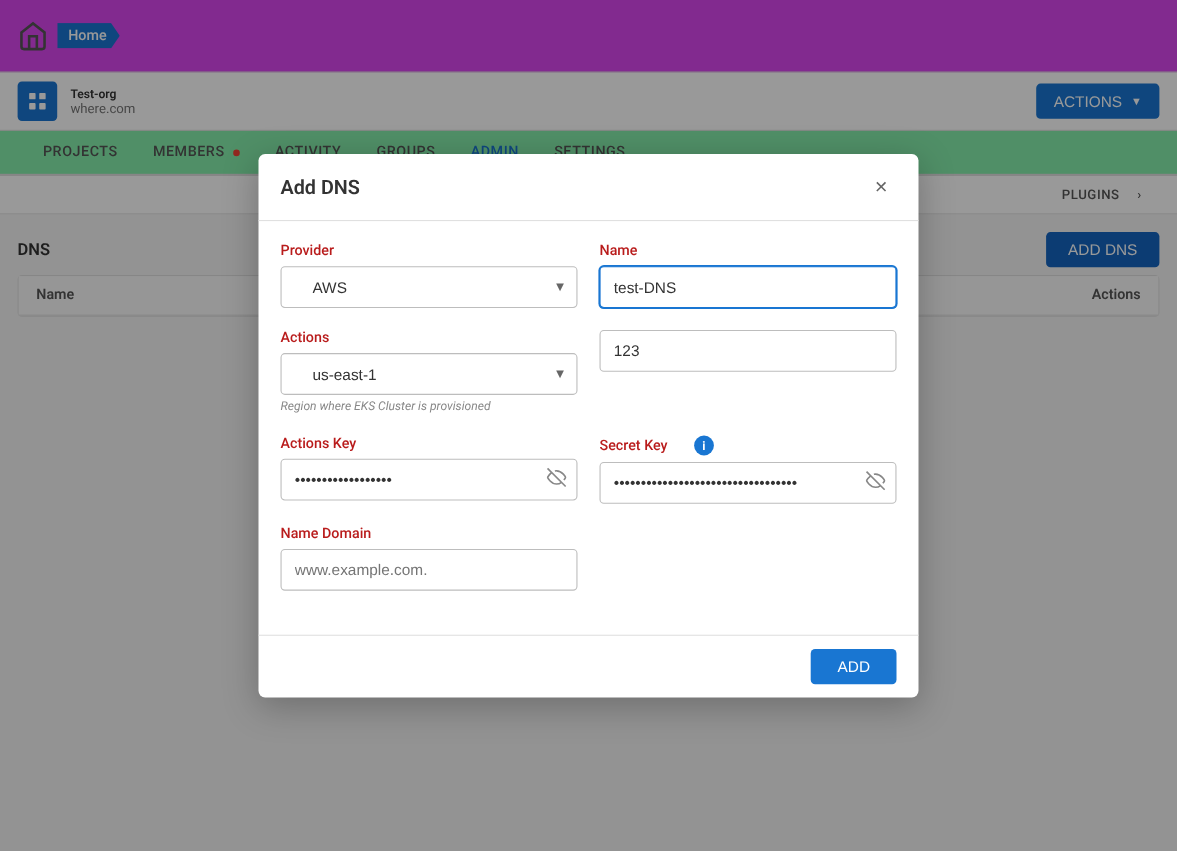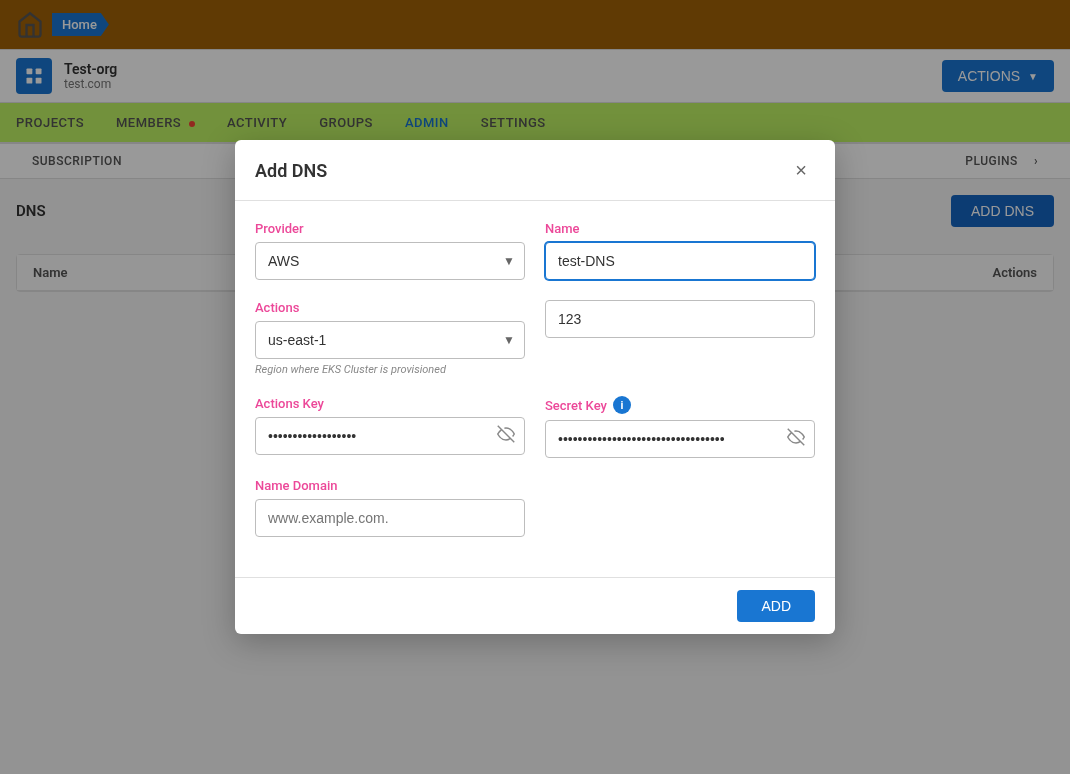--- a/index.html
+++ b/index.html
@@ -9,23 +9,23 @@
       width: 1070px;
       height: 774px;
       overflow: hidden;
       position: relative;
     }
 
     
     .top-bar {
       display: flex;
       align-items: center;
-      background: #a16207;
+      background: #d946ef;
       padding: 0 16px;
-      height: 50px;
+      height: 66px;
       border-bottom: 1px solid #e0e0e0;
     }
     .home-icon-wrap {
       display: flex;
       align-items: center;
       margin-right: 8px;
     }
     .home-icon {
       width: 28px;
       height: 28px;
@@ -58,43 +58,43 @@
     .org-icon {
       width: 36px;
       height: 36px;
       background: #1976d2;
       border-radius: 4px;
       display: flex;
       align-items: center;
       justify-content: center;
     }
     .org-icon svg { color: white; }
-    .org-name { font-size: 14px; font-weight: 600; color: #333; }
+    .org-name { font-size: 11px; font-weight: 600; color: #333; }
     .org-domain { font-size: 12px; color: #777; }
     .actions-btn {
       background: #1976d2;
       color: white;
       border: none;
       padding: 8px 16px;
       border-radius: 4px;
       font-size: 14px;
       font-weight: 500;
       cursor: pointer;
       display: flex;
       align-items: center;
       gap: 8px;
     }
     .actions-btn .chevron { font-size: 10px; }
 
     
     .nav-tabs {
       display: flex;
-      background: #bef264;
+      background: #86efac;
       border-bottom: 2px solid #e0e0e0;
-      padding: 0 0;
+      padding: 0 23px;
     }
     .nav-tab {
       padding: 12px 16px;
       font-size: 13px;
       font-weight: 500;
       color: #555;
       cursor: pointer;
       border-bottom: 2px solid transparent;
       margin-bottom: -2px;
       text-transform: uppercase;
@@ -140,21 +140,21 @@
 
     
     .content-area {
       padding: 16px;
       background: #f5f5f5;
     }
     .dns-header {
       display: flex;
       align-items: center;
       justify-content: space-between;
-      margin-bottom: 27px;
+      margin-bottom: 7px;
     }
     .dns-title {
       font-size: 15px;
       font-weight: 600;
       color: #333;
     }
     .add-dns-btn {
       background: #1565c0;
       color: white;
       border: none;
@@ -240,29 +240,29 @@
       margin-bottom: 20px;
     }
     .form-group {
       flex: 1;
       display: flex;
       flex-direction: column;
     }
     .form-label {
       font-size: 13px;
       font-weight: 500;
-      color: #ec4899;
+      color: #b91c1c;
       margin-bottom: 6px;
     }
     .select-wrap {
       position: relative;
     }
     .select-wrap select {
       width: 100%;
-      padding: 10px 36px 10px 12px;
+      padding: 10px 36px 10px 28px;
       border: 1px solid #bdbdbd;
       border-radius: 4px;
       font-size: 14px;
       color: #333;
       appearance: none;
       background: white;
       cursor: pointer;
     }
     .select-arrow {
       position: absolute;
@@ -307,21 +307,21 @@
       position: absolute;
       right: 10px;
       top: 50%;
       transform: translateY(-50%);
       cursor: pointer;
       color: #888;
     }
     .label-with-info {
       display: flex;
       align-items: center;
-      gap: 6px;
+      gap: 24px;
       margin-bottom: 6px;
     }
     .info-icon {
       width: 18px;
       height: 18px;
       background: #1976d2;
       border-radius: 50%;
       color: white;
       font-size: 11px;
       font-weight: 700;
@@ -366,21 +366,21 @@
     <div class="org-icon">
       <svg width="20" height="20" viewBox="0 0 24 24" fill="white">
         <rect x="3" y="3" width="7" height="7" rx="1"></rect>
         <rect x="14" y="3" width="7" height="7" rx="1"></rect>
         <rect x="3" y="14" width="7" height="7" rx="1"></rect>
         <rect x="14" y="14" width="7" height="7" rx="1"></rect>
       </svg>
     </div>
     <div>
       <div class="org-name">Test-org</div>
-      <div class="org-domain">test.com</div>
+      <div class="org-domain">where.com</div>
     </div>
   </div>
   <button class="actions-btn">
     <span>ACTIONS</span>
     <span class="chevron">▼</span>
   </button>
 </div>
 
 <div class="nav-tabs">
   <div class="nav-tab">PROJECTS</div>
@@ -388,21 +388,20 @@
     <span>MEMBERS</span>
     <span class="dot"></span>
   </div>
   <div class="nav-tab">ACTIVITY</div>
   <div class="nav-tab">GROUPS</div>
   <div class="nav-tab active">ADMIN</div>
   <div class="nav-tab">SETTINGS</div>
 </div>
 
 <div class="sub-tabs">
-  <div class="sub-tab">SUBSCRIPTION</div>
   <div class="sub-tab plugins-tab">
     <span>PLUGINS</span>
     <span>›</span>
   </div>
 </div>
 
 <div class="content-area">
   <div class="dns-header">
     <div class="dns-title">DNS</div>
     <button class="add-dns-btn">ADD DNS</button>

